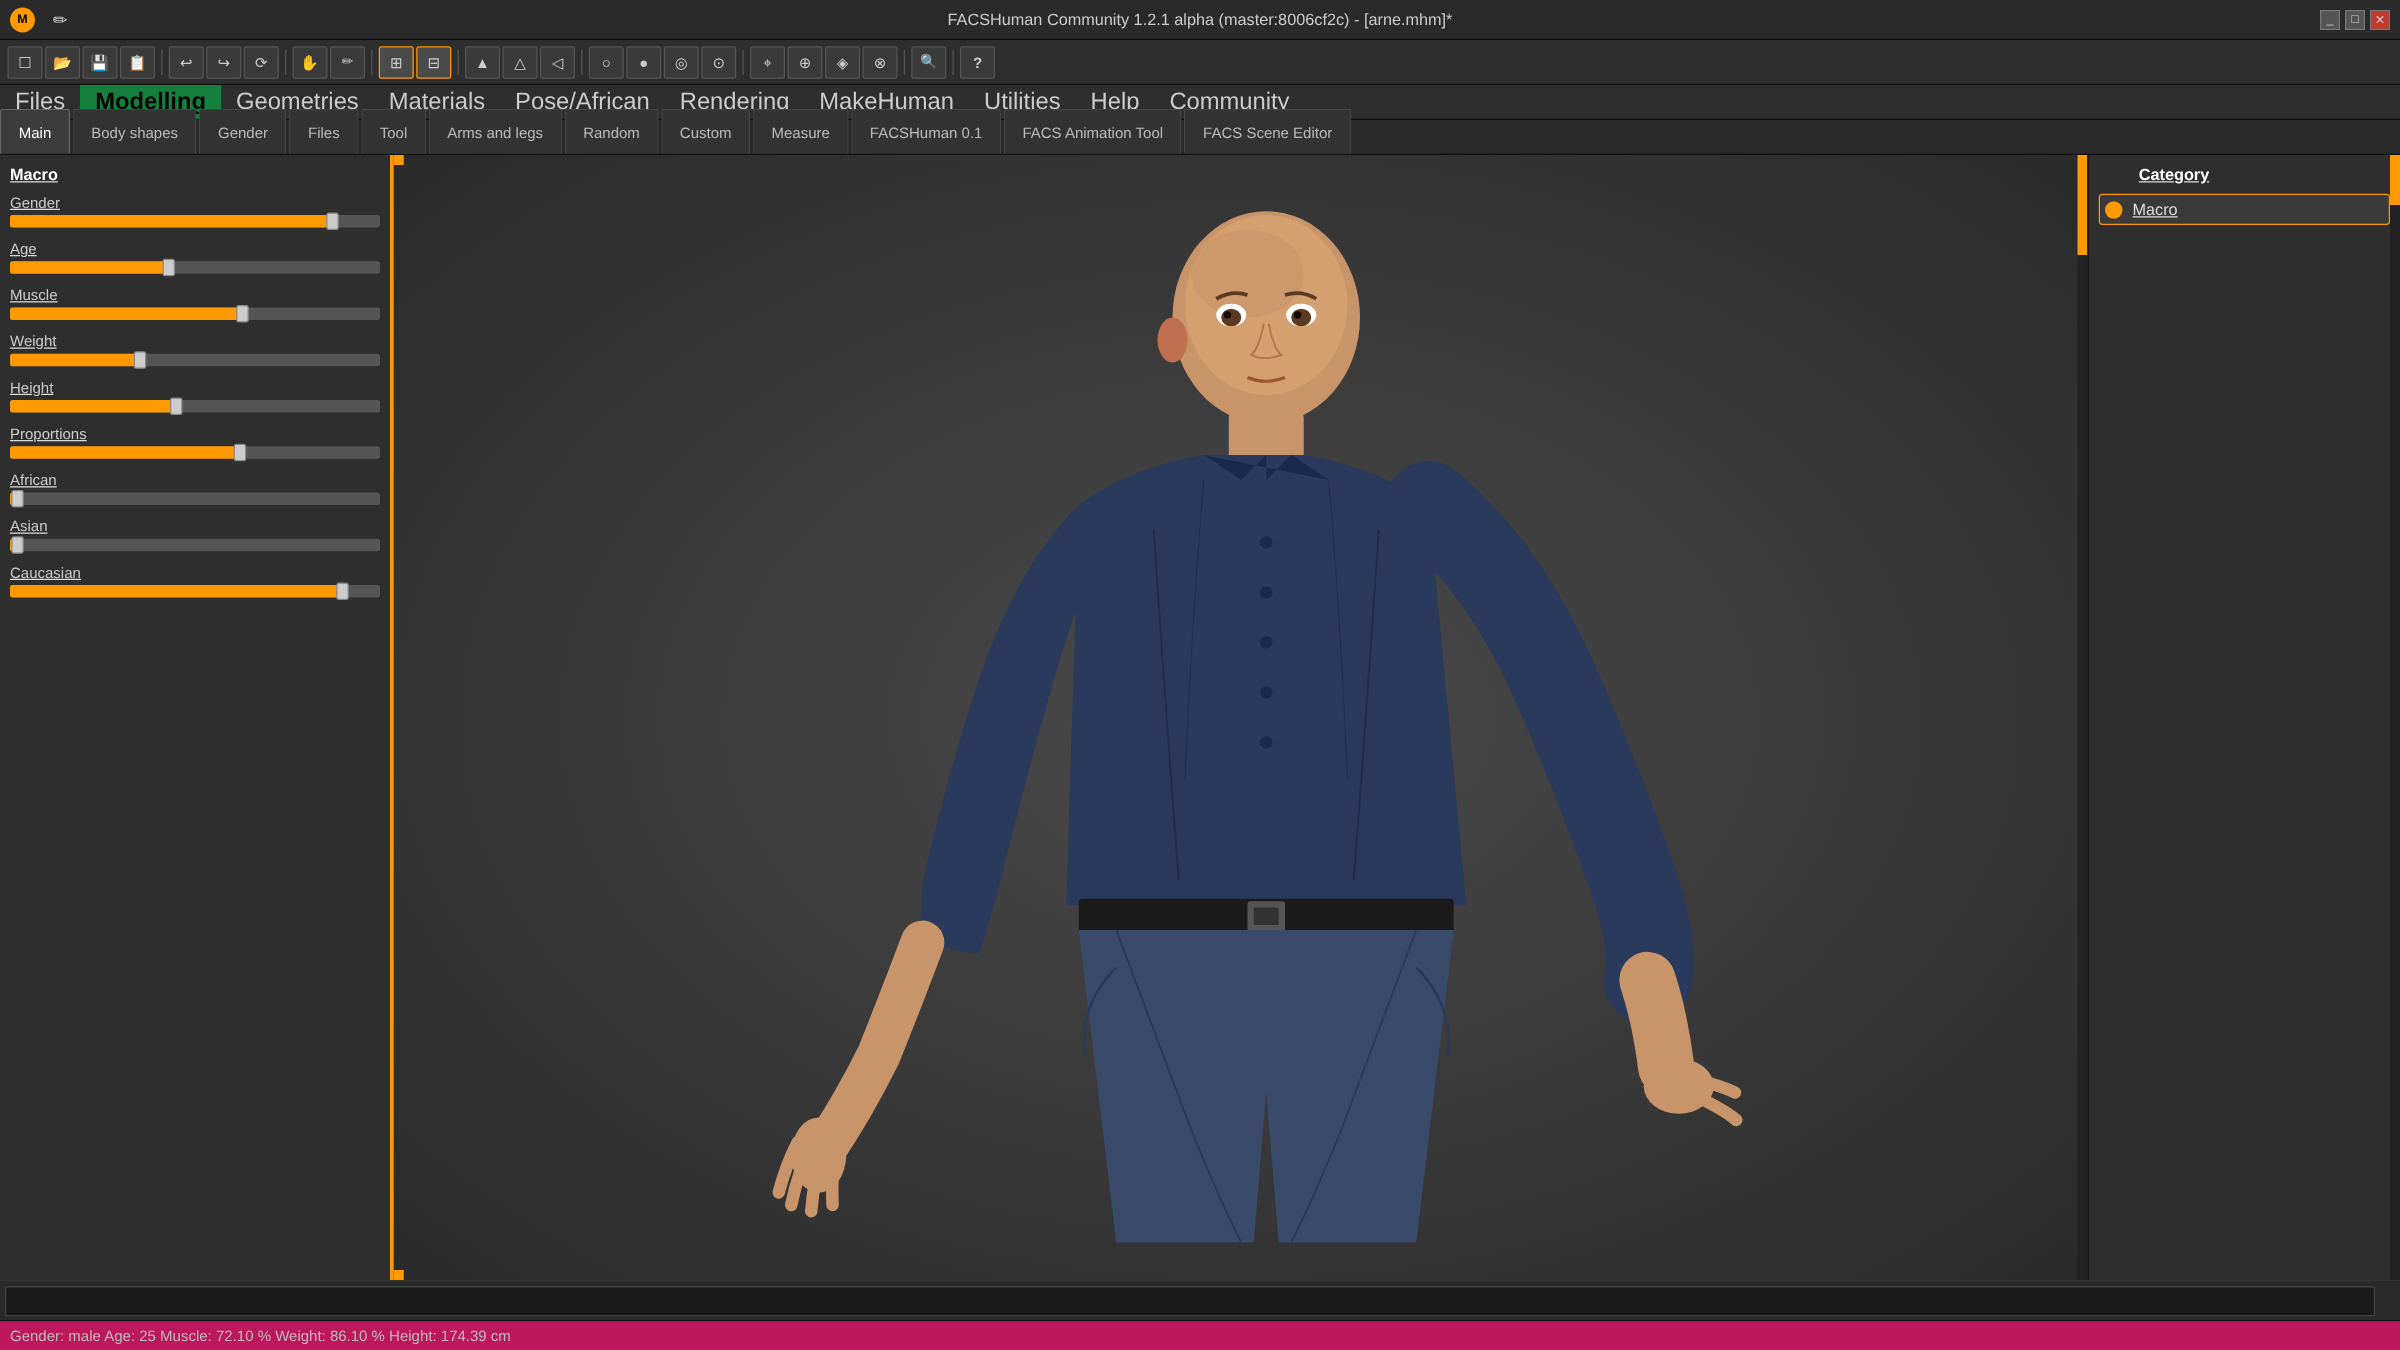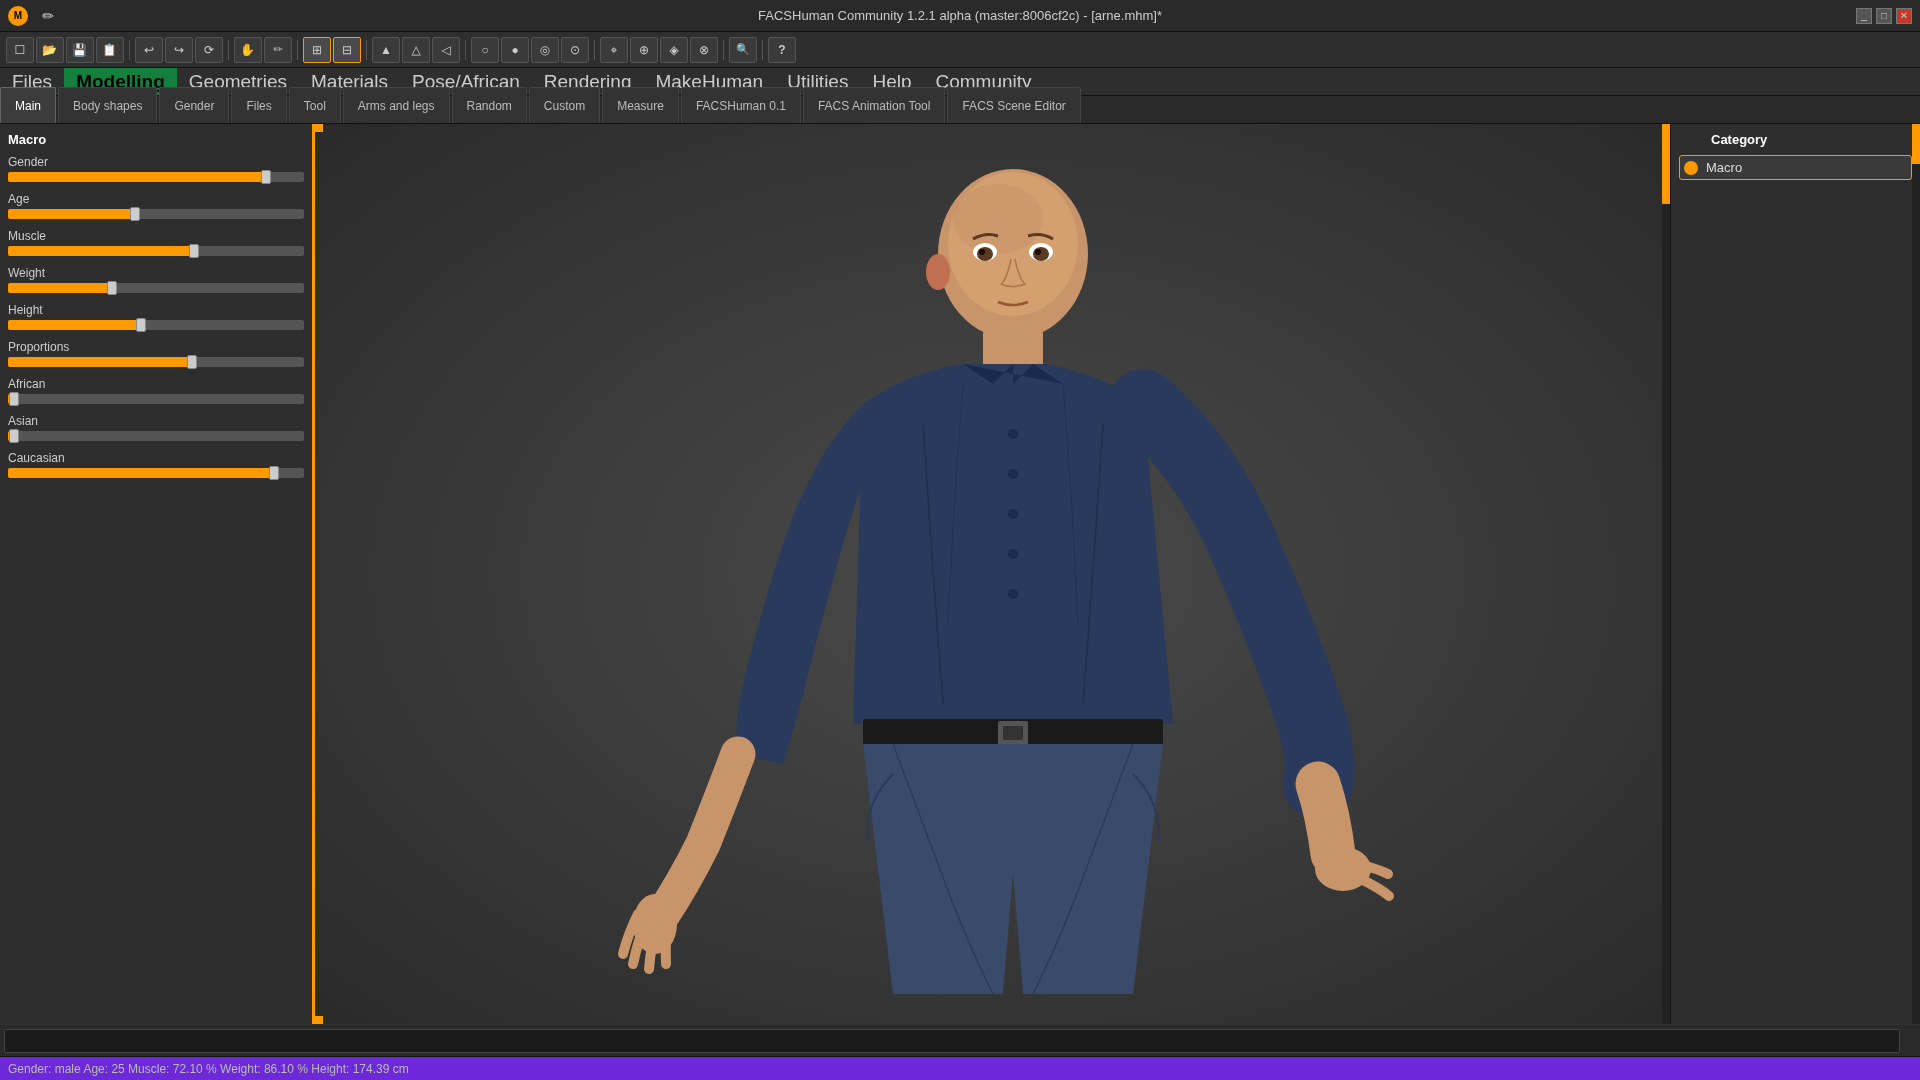--- a/index.html
+++ b/index.html
@@ -262,21 +262,21 @@
     }
 
     
     #left-panel::-webkit-scrollbar { width: 6px; }
     #left-panel::-webkit-scrollbar-track { background: #222; }
     #left-panel::-webkit-scrollbar-thumb { background: #f90; border-radius: 3px; }
 
     
     #statusbar {
       height: 24px;
-      background: #6d28d9;
+      background: #be185d;
       border-top: 1px solid #111;
       display: flex;
       align-items: center;
       padding: 0 8px;
       color: #bbb;
       font-size: 12px;
     }
 
     
     #inputbar {
@@ -387,21 +387,21 @@
   <div class="tab-item">Tool</div>
   <div class="tab-item">Arms and legs</div>
   <div class="tab-item">Random</div>
   <div class="tab-item">Custom</div>
   <div class="tab-item">Measure</div>
   <div class="tab-item">FACSHuman 0.1</div>
   <div class="tab-item">FACS Animation Tool</div>
   <div class="tab-item">FACS Scene Editor</div>
 </div>
 
-<div id="main-layout" style="display:flex; height: calc(1080px - 32px - 36px - 28px - 28px - 32px - 24px);">
+<div id="main-layout" style="display:flex; height: calc(1080px - 32px - 36px - 28px - 28px - 32px - 24px); text-decoration: underline;">
 
   <div id="left-panel">
     <div class="panel-section-title">Macro</div>
 
     <div class="slider-group">
       <div class="slider-label">Gender</div>
       <div class="slider-track">
         <div class="slider-fill" style="width:87%"></div>
         <div class="slider-handle" style="left:87%"></div>
       </div>

